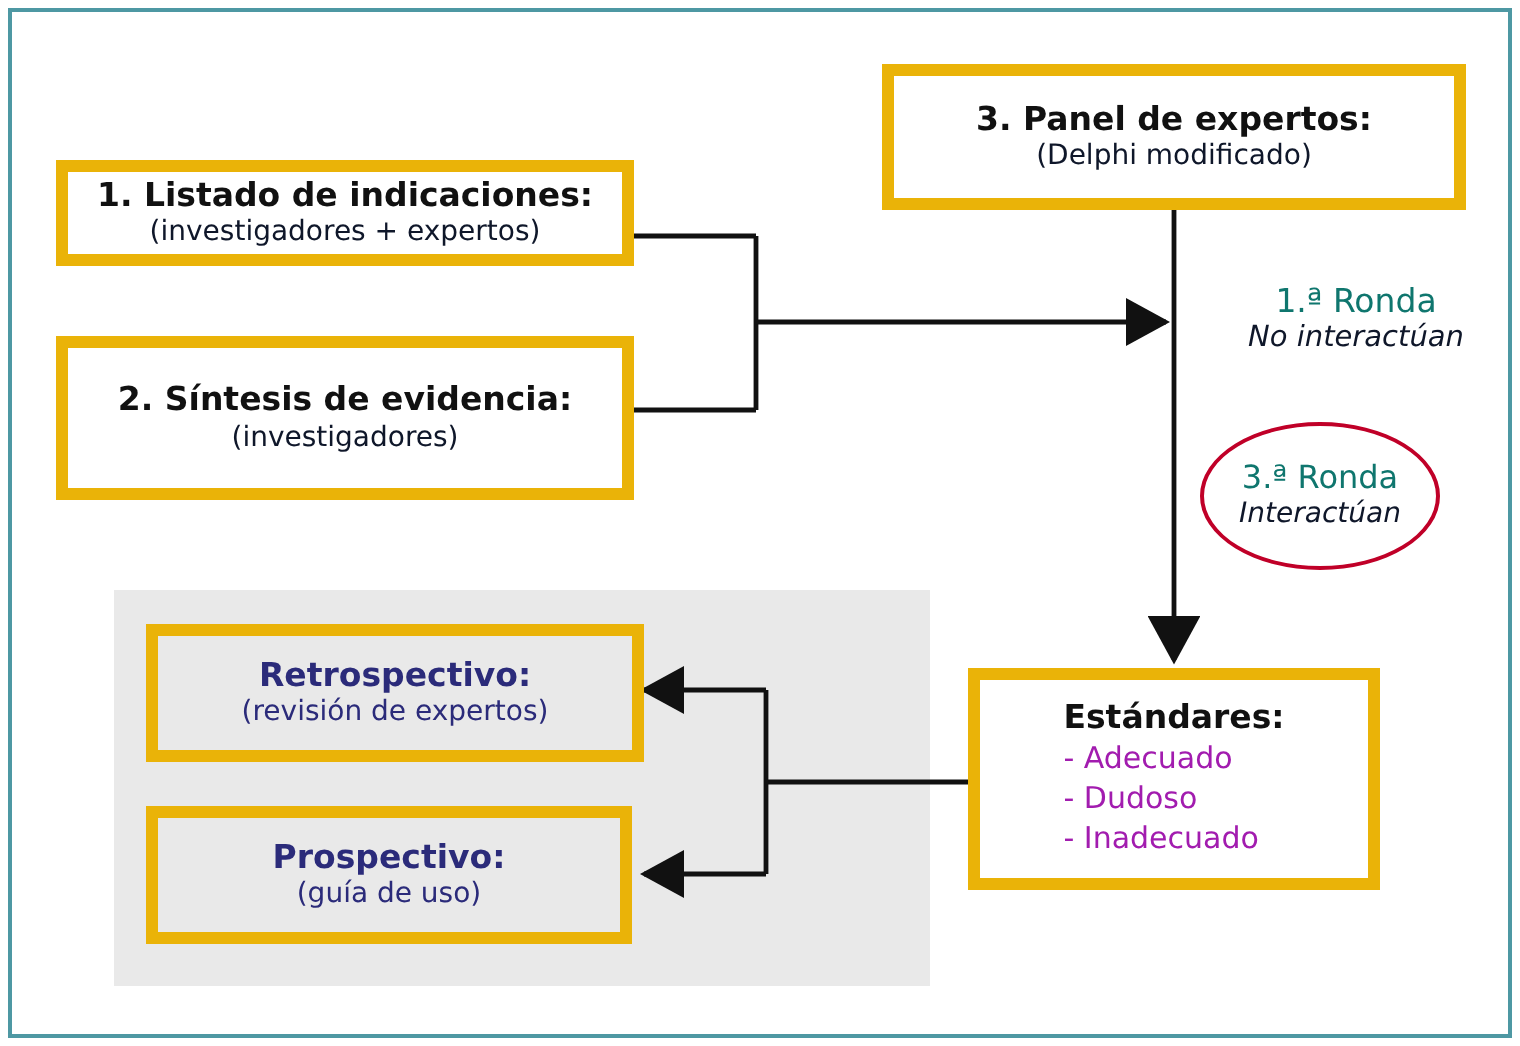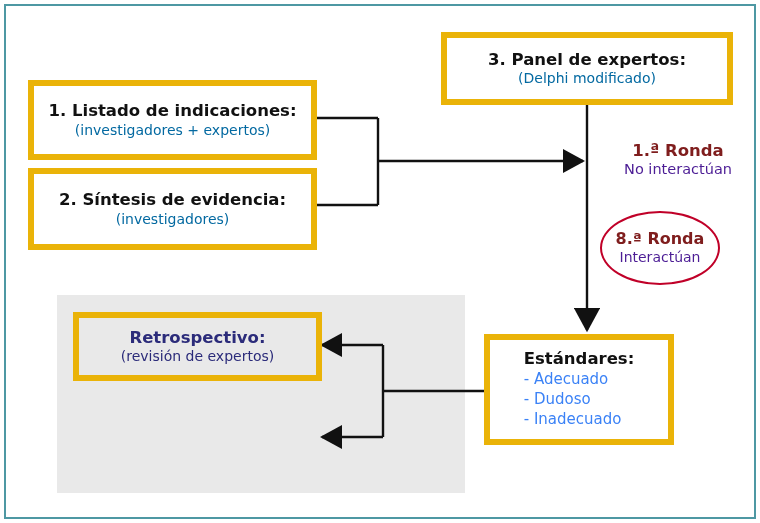--- a/index.html
+++ b/index.html
@@ -49,62 +49,63 @@
   }
   .box.transparent { background: transparent; }
   .box-title {
     font-weight: bold;
     font-size: 16.5px;
     color: #111111;
     white-space: nowrap;
   }
   .box-sub {
     font-size: 14px;
-    color: #0369a1;
+    color: #0f172a;
     white-space: nowrap;
   }
   
   .navy .box-title { color: #2B2B7A; font-size: 16.5px; }
   .navy .box-sub   { color: #2B2B7A; font-size: 14px; }
 
   
   #box-estandares {
     align-items: center;
     justify-content: center;
   }
   #box-estandares .std-inner {
     display: flex;
     flex-direction: column;
     align-items: flex-start;
     text-align: left;
   }
   #box-estandares .box-title { align-self: center; margin-bottom: 1px; }
   .std-item {
     font-size: 15px;
-    color: #3b82f6;
+    color: #a21caf;
     white-space: nowrap;
     line-height: 1.32;
   }
 
   
   .round-label {
     position: absolute;
     text-align: center;
     line-height: 1.2;
   }
   .round-title {
-    font-weight: bold;
+    font-weight: normal;
     font-size: 16.5px;
-    color: #7f1d1d;
+    color: #0f766e;
     white-space: nowrap;
   }
   .round-sub {
     font-size: 14.5px;
-    color: #4c1d95;
-    white-space: nowrap;
+    color: #0f172a;
+    white-space: nowrap;
+    font-style: italic;
   }
   
   #ellipse-round2 {
     position: absolute;
     left: 600px;
     top: 211px;
     width: 120px;
     height: 74px;
     border: 2.5px solid #C00028;
     border-radius: 50%;
@@ -161,53 +162,57 @@
     <path d="M 587 105 L 587 330" stroke="#111111" stroke-width="2.4" fill="none" marker-end="url(#arrow-down)"></path>
 
     <g stroke="#111111" stroke-width="2.4" fill="none">
       <path d="M 484 391 L 383 391"></path>
       <path d="M 383 345 L 383 437"></path>
     </g>
     <path d="M 383 345 L 322 345" stroke="#111111" stroke-width="2.4" fill="none" marker-end="url(#arrow-left)"></path>
     <path d="M 383 437 L 322 437" stroke="#111111" stroke-width="2.4" fill="none" marker-end="url(#arrow-left)"></path>
   </svg>
 
-  <div class="box" id="box-indicaciones" style="left:28px; top:80px; width:289px; height:80px;">
+  <div class="box" id="box-indicaciones" style="left:28px; top:80px; width:289px; height:53px;">
     <div class="box-title">1. Listado de indicaciones:</div>
     <div class="box-sub">(investigadores + expertos)</div>
   </div>
 
   <div class="box" id="box-evidencia" style="left:28px; top:168px; width:289px; height:82px;">
     <div class="box-title">2. Síntesis de evidencia:</div>
     <div class="box-sub">(investigadores)</div>
   </div>
 
   <div class="box" id="box-panel-expertos" style="left:441px; top:32px; width:292px; height:73px;">
     <div class="box-title">3. Panel de expertos:</div>
     <div class="box-sub">(Delphi modificado)</div>
   </div>
 
   <div class="round-label" id="label-round1" style="left:608px; top:141px; width:140px;">
     <div class="round-title">1.ª Ronda</div>
     <div class="round-sub">No interactúan</div>
   </div>
 
   <div id="ellipse-round2">
-    <div class="round-title">8.ª Ronda</div>
+    <div class="round-title">3.ª Ronda</div>
     <div class="round-sub">Interactúan</div>
   </div>
 
-  <div class="box" id="box-estandares" style="left:484px; top:334px; width:190px; height:111px;">
+  <div class="box" id="box-estandares" style="left:484px; top:334px; width:206px; height:111px;">
     <div class="std-inner">
       <div class="box-title">Estándares:</div>
       <div class="std-item">- Adecuado</div>
       <div class="std-item">- Dudoso</div>
       <div class="std-item">- Inadecuado</div>
     </div>
   </div>
 
   <div class="box transparent navy" id="box-retrospectivo" style="left:73px; top:312px; width:249px; height:69px;">
     <div class="box-title">Retrospectivo:</div>
     <div class="box-sub">(revisión de expertos)</div>
   </div>
 
+  <div class="box transparent navy" id="box-prospectivo" style="left:73px; top:403px; width:243px; height:69px;">
+    <div class="box-title">Prospectivo:</div>
+    <div class="box-sub">(guía de uso)</div>
+  </div>
 
 </div>
 
 </body></html>

